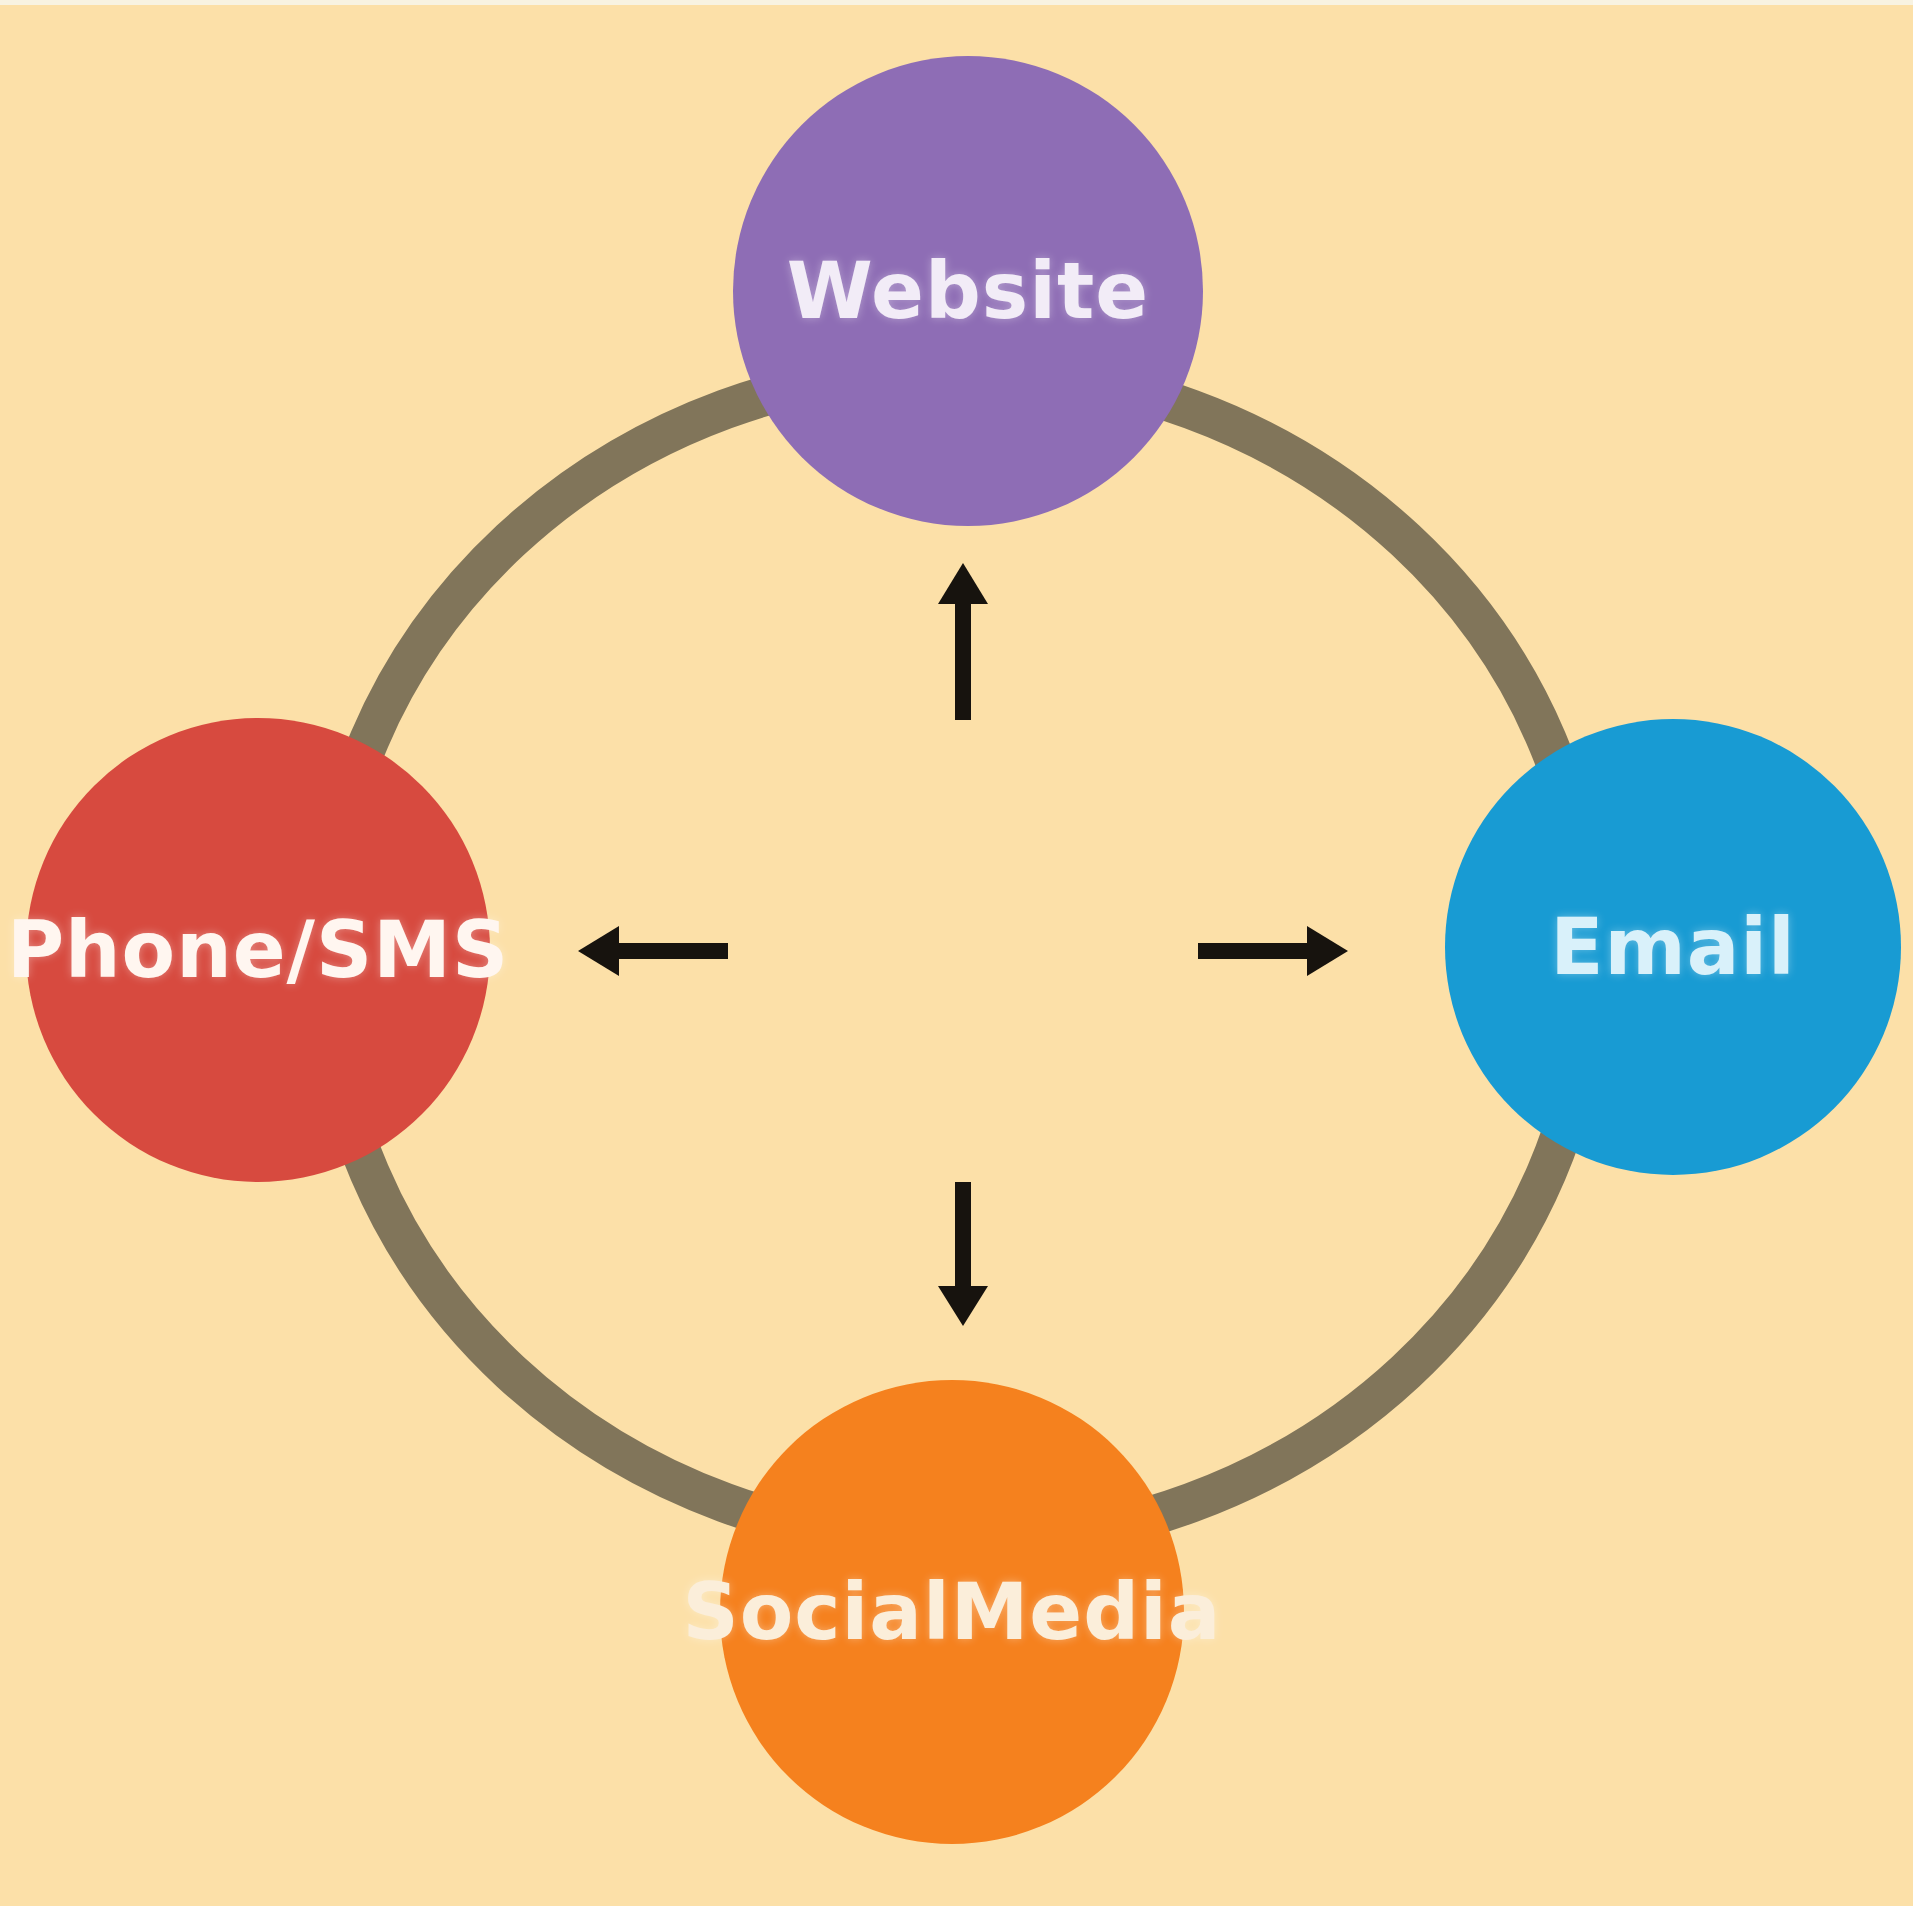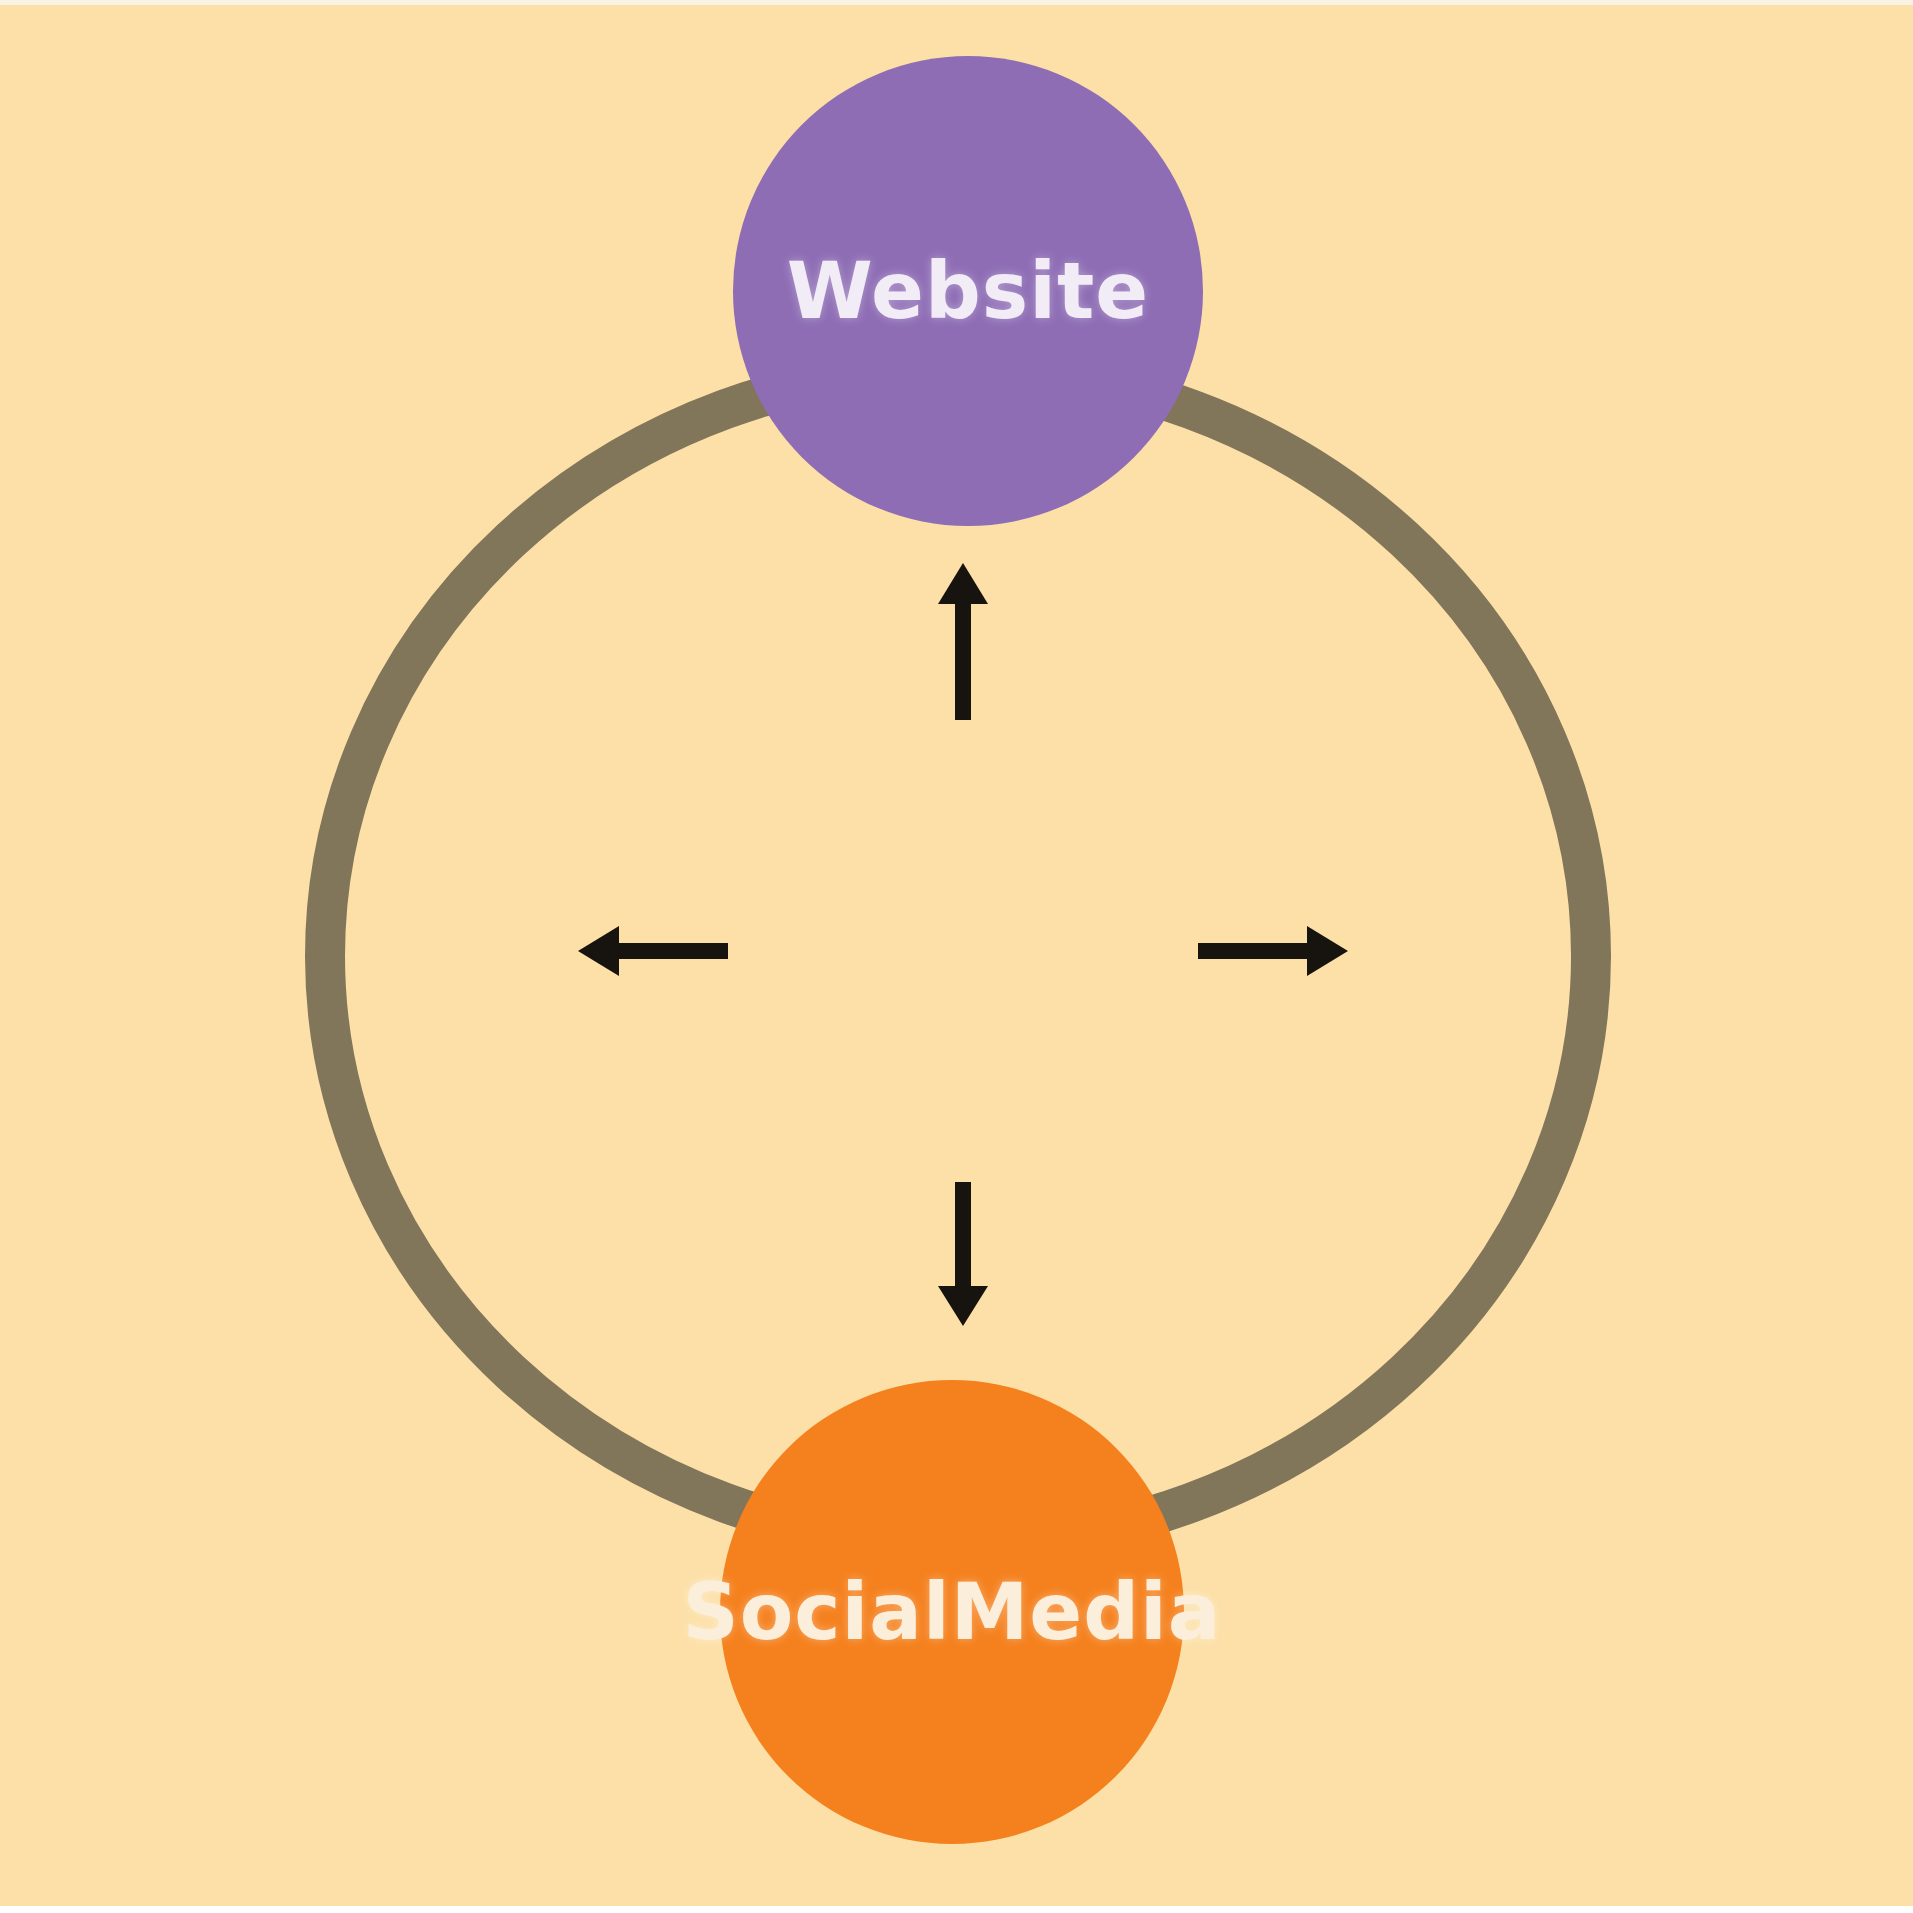--- a/index.html
+++ b/index.html
@@ -79,24 +79,31 @@
     <g>
       <line x1="1198" y1="951" x2="1308" y2="951" stroke-width="16" stroke="#17130e"></line>
       <polygon points="1348,951 1307,926 1307,976" fill="#17130e"></polygon>
     </g>
   </svg>
 
   <div class="node top-node" style="background: rgb(142, 109, 181); color: rgb(242, 236, 247);">
     <span class="line">Website</span>
   </div>
 
+  <div class="node right-node" style="background: rgb(24, 155, 211); color: rgb(217, 241, 250);">
+    <span class="line">Email</span>
+  </div>
 
   <div class="node bottom-node" style="background: rgb(245, 129, 30); color: rgb(251, 238, 218);">
     <span class="line">Social</span>
     <span class="line">Media</span>
   </div>
 
+  <div class="node left-node" style="background: rgb(215, 74, 63); color: rgb(255, 246, 240);">
+    <span class="line">Phone/</span>
+    <span class="line">SMS</span>
+  </div>
 
 
   <div class="edge-strip top" style="background: rgb(248, 243, 226);"></div>
   <div class="edge-strip bottom" style="background: rgb(255, 255, 255);"></div>
 
 </div>
 
 </body></html>

